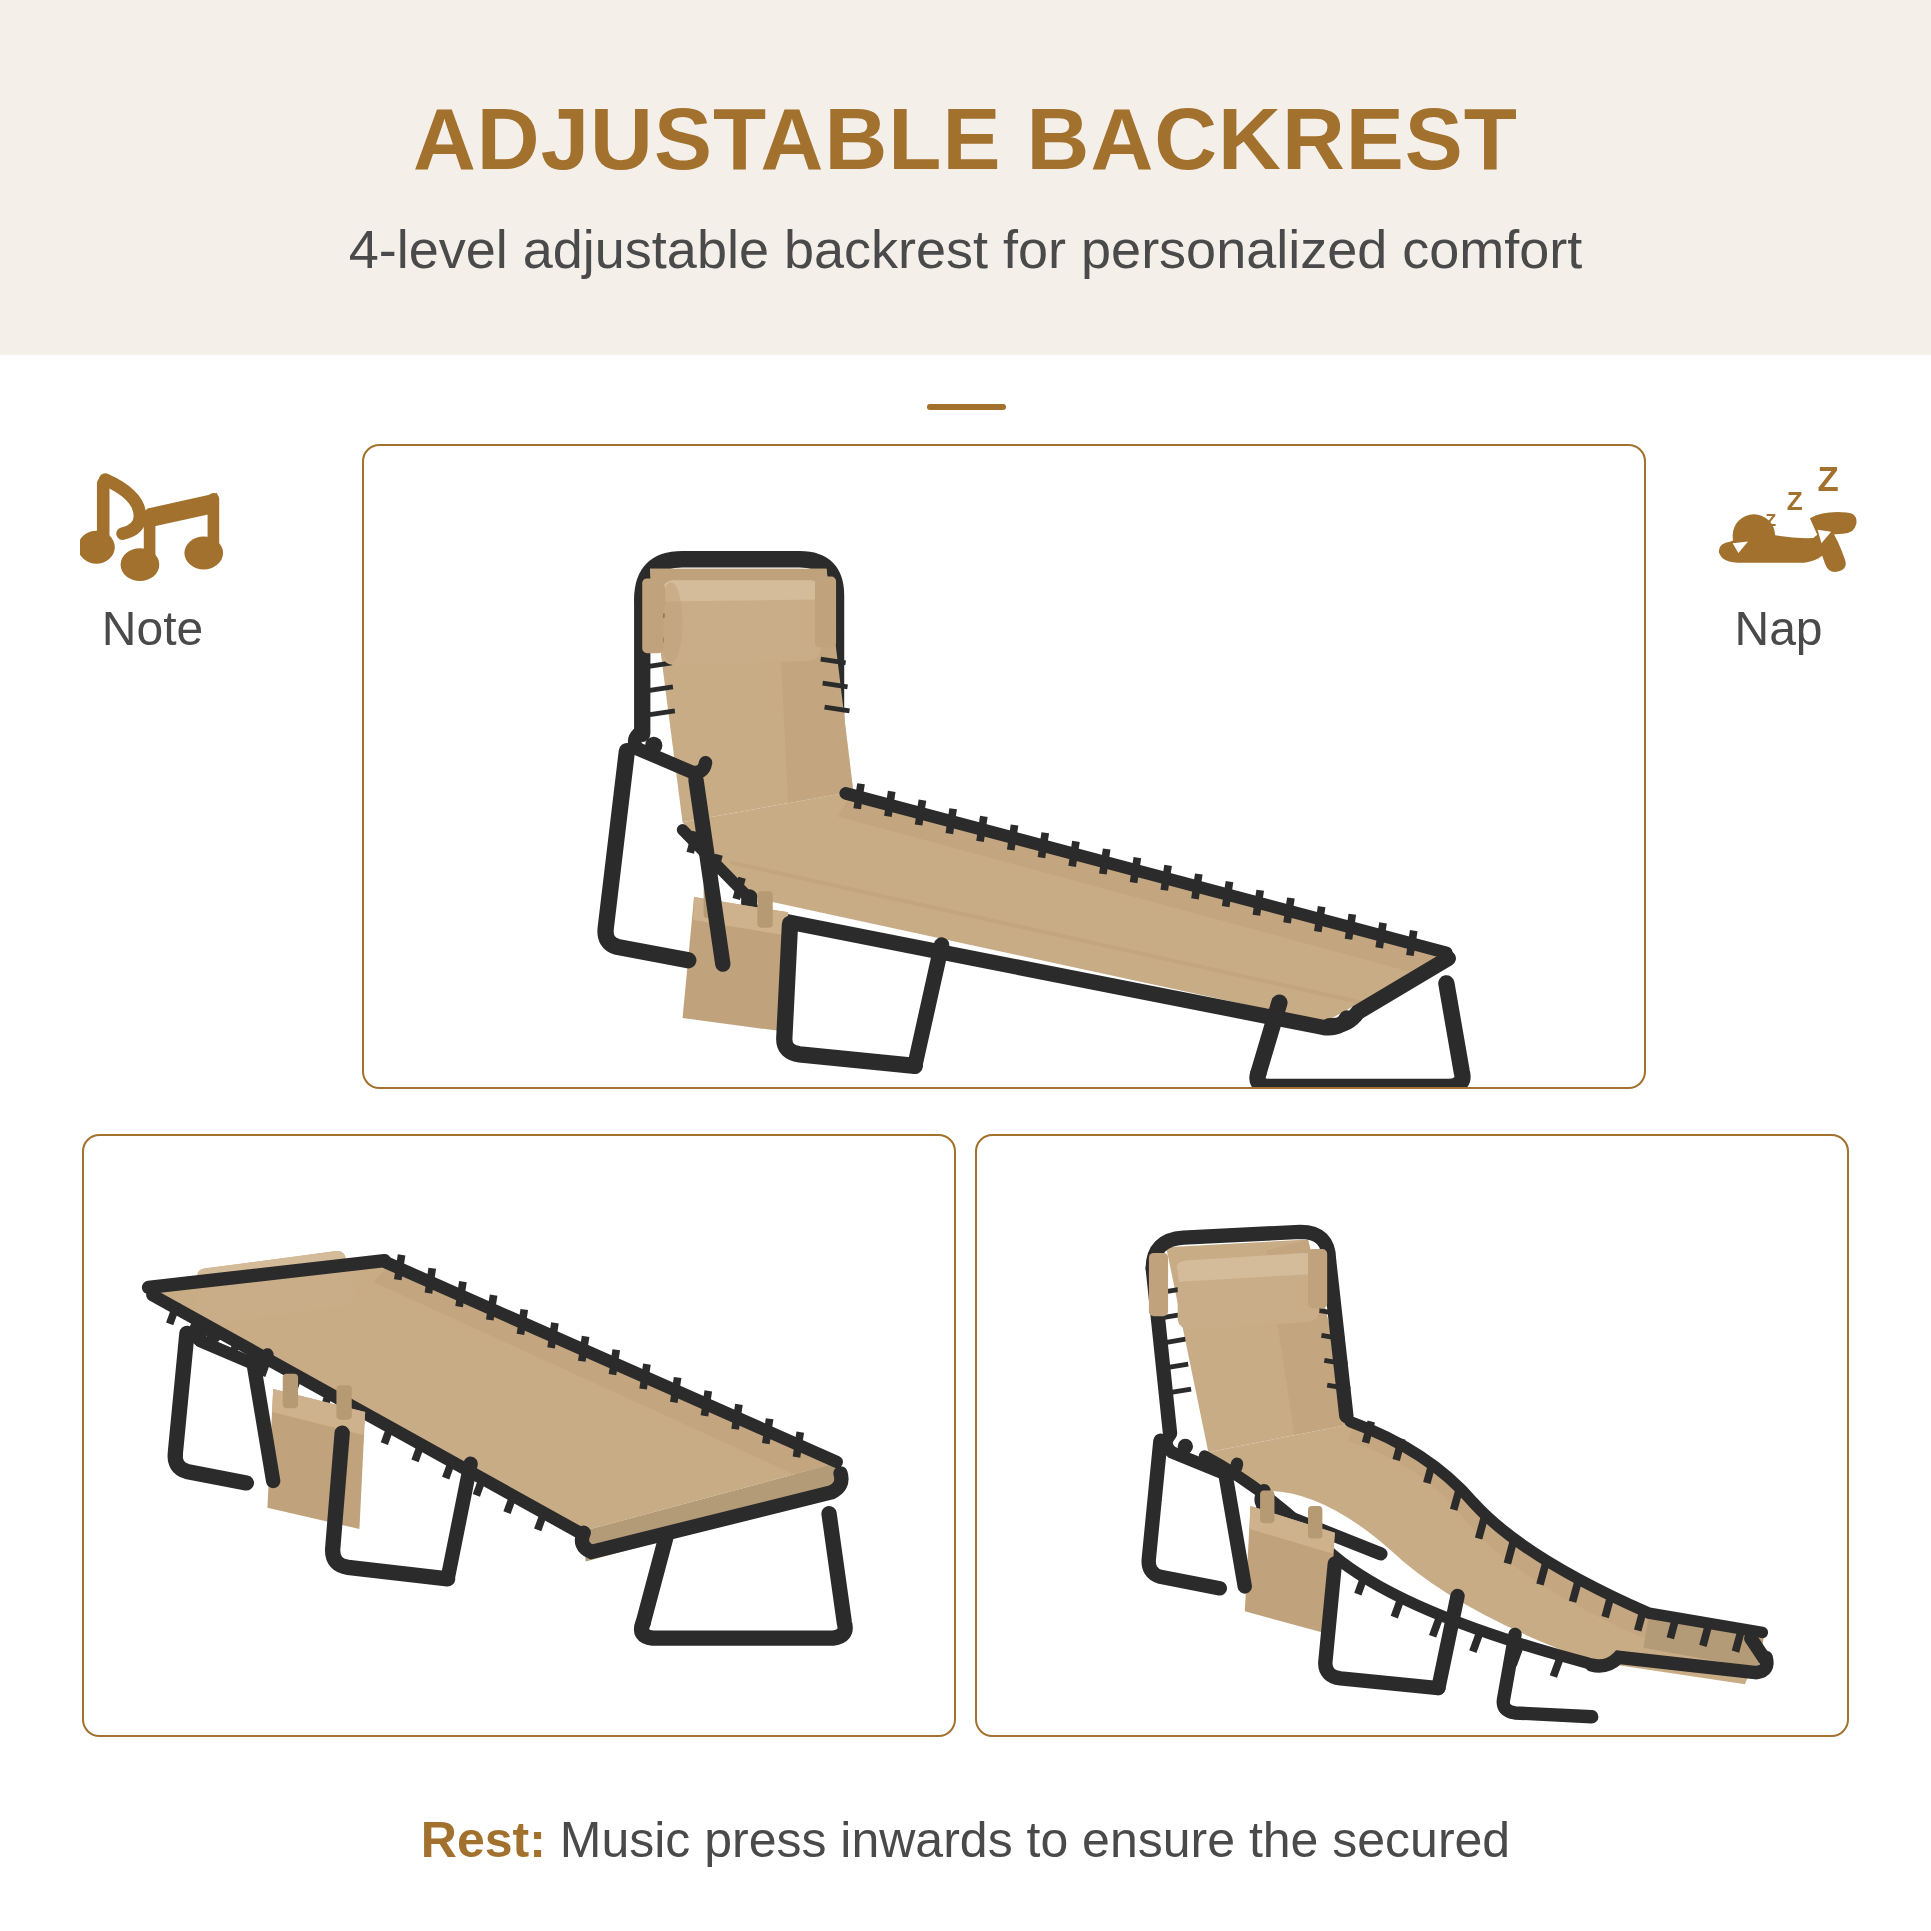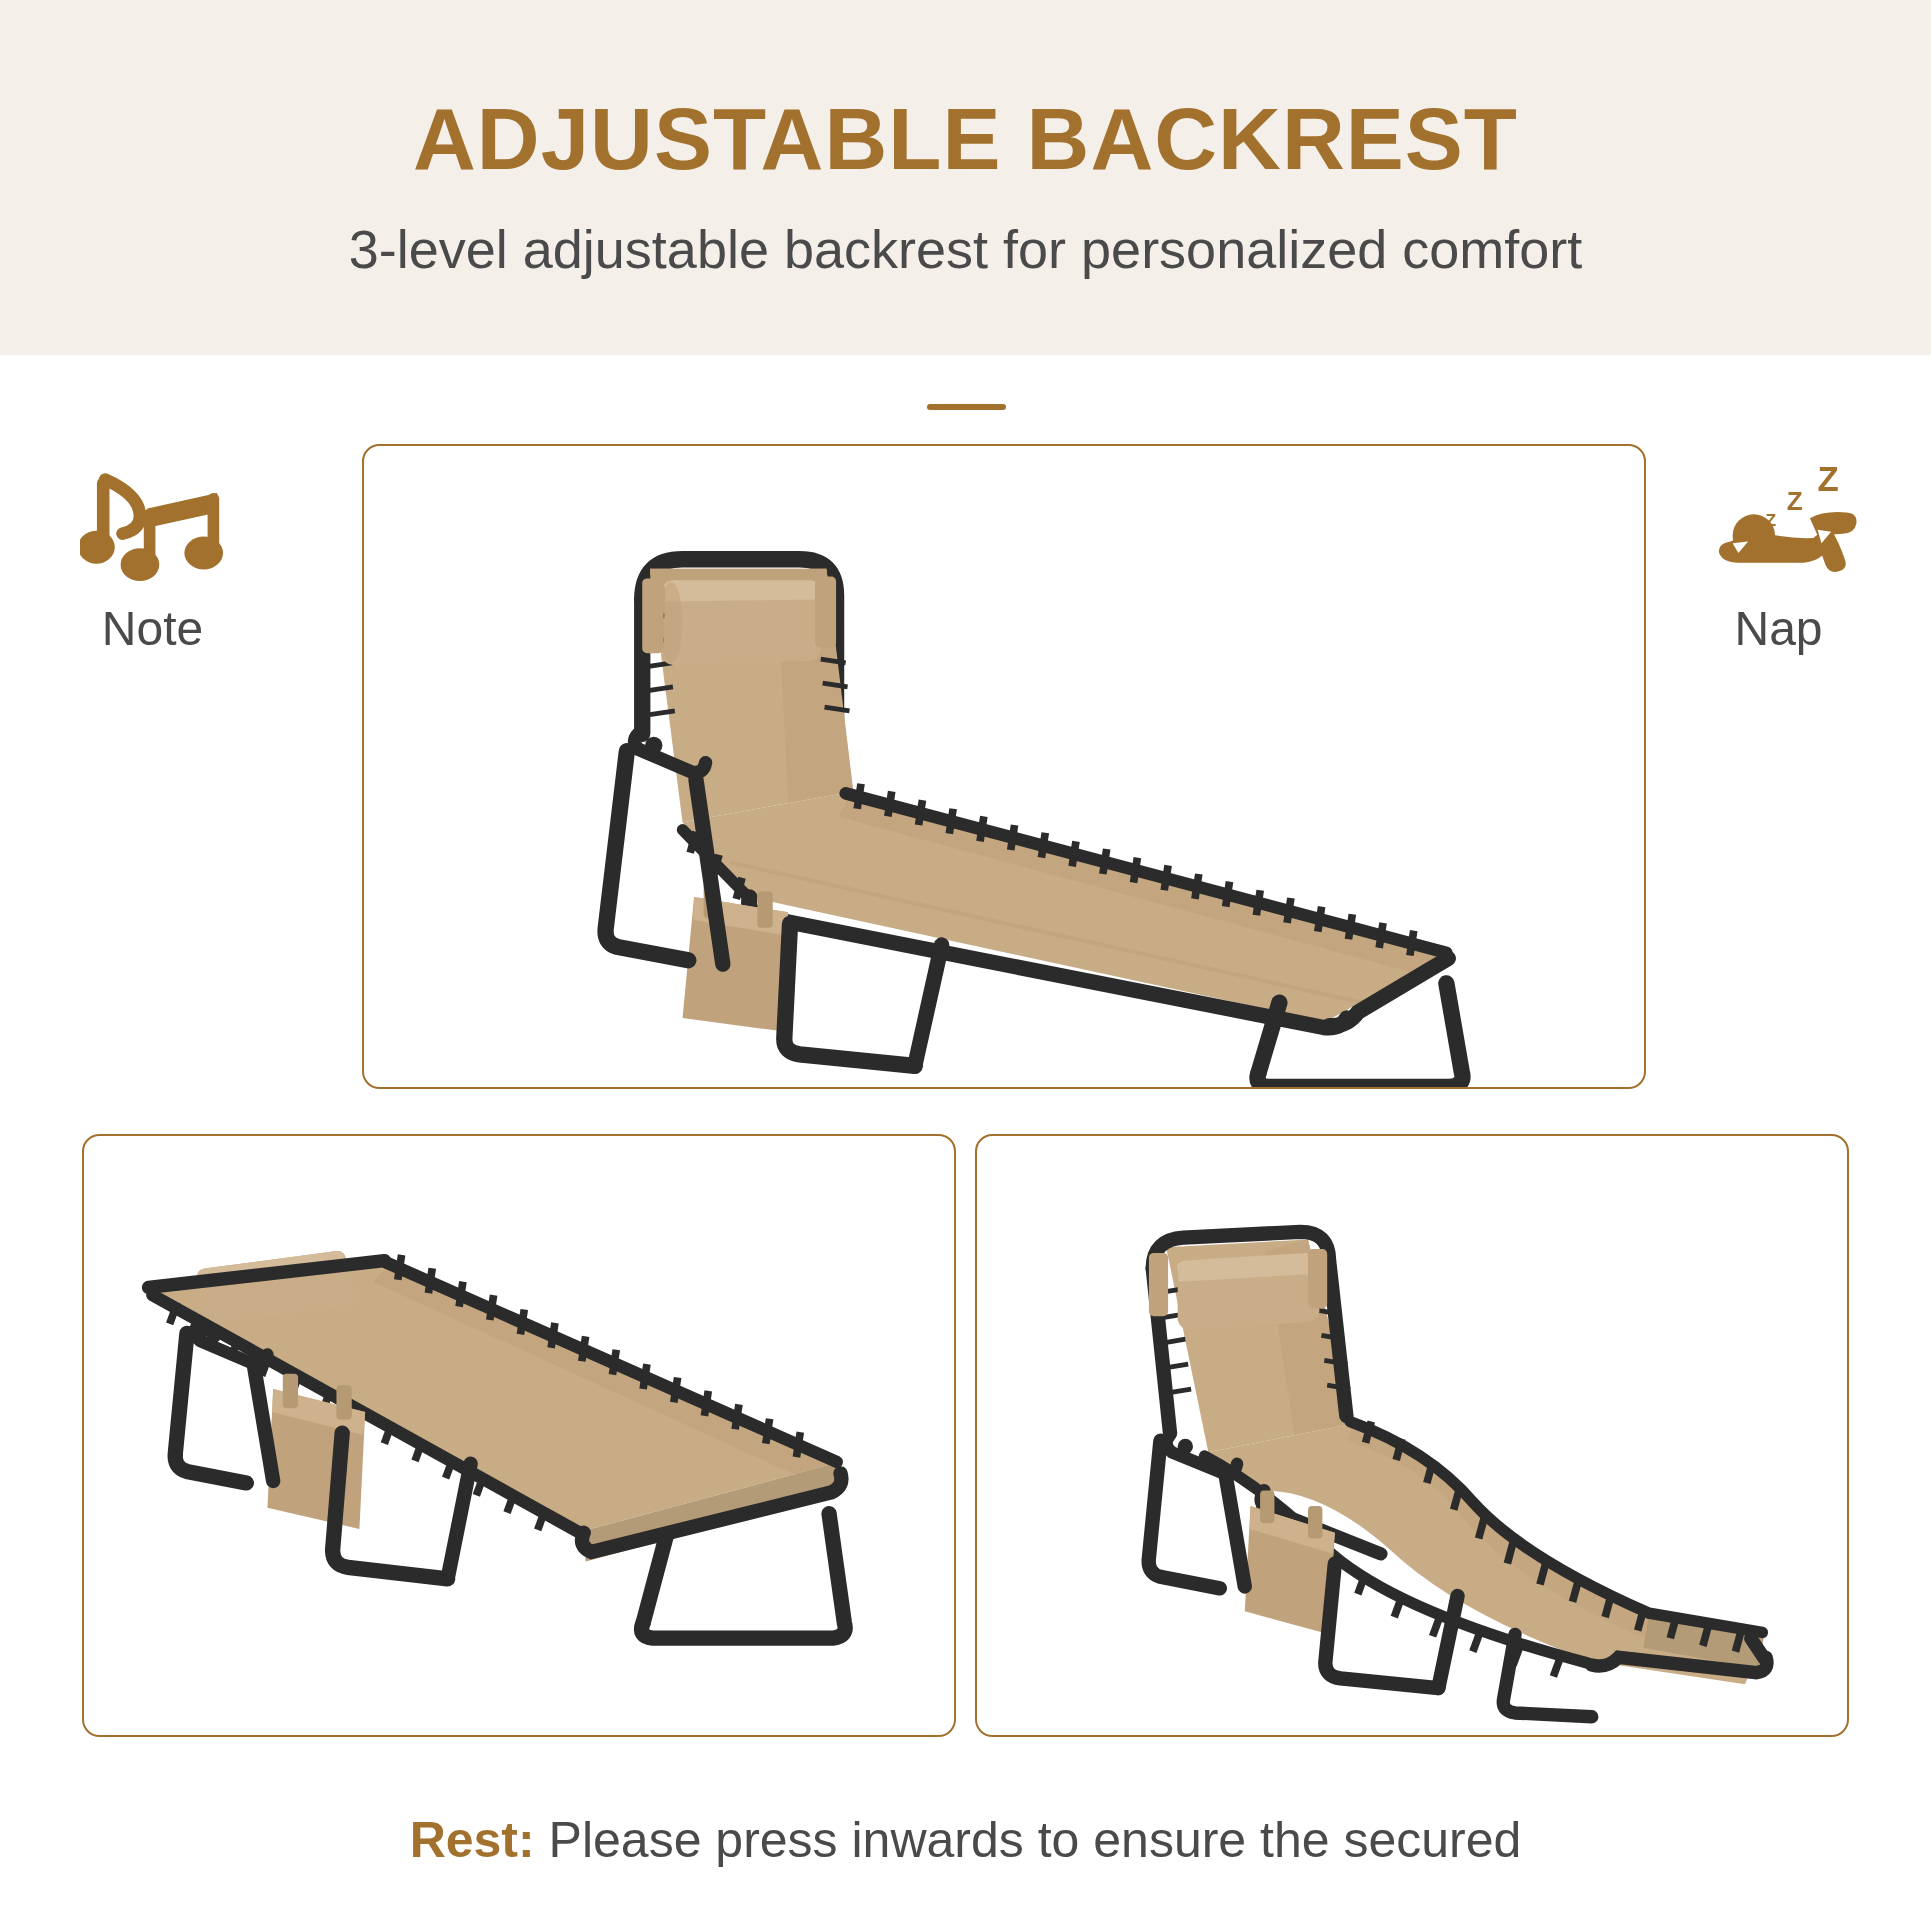--- a/index.html
+++ b/index.html
@@ -107,21 +107,21 @@
     font-weight: 700;
   }
 </style>
 </head>
 <body>
 
 <div id="page">
 
   <div id="header-band"></div>
   <div id="page-title">ADJUSTABLE BACKREST</div>
-  <div id="page-subtitle">3-level adjustable backrest for personalized comfort</div>
+  <div id="page-subtitle">4-level adjustable backrest for personalized comfort</div>
 
   <div id="divider"></div>
 
   <div class="icon-col" id="icon-col-left">
 
 
     <div class="feature">
       <div class="feature-icon">
         <svg width="145" height="116" viewBox="0 0 150 120">
 
@@ -423,17 +423,17 @@
 
       <path d="M560 520 L548 588 Q546 600 560 602 L640 606" stroke="#2B2B2B" stroke-width="14" fill="none" stroke-linecap="round"></path>
 
       <path d="M640 552 Q656 556 668 544 L812 560 Q826 558 822 544" stroke="#2B2B2B" stroke-width="14" fill="none" stroke-linecap="round"></path>
       <path d="M806 524 L822 548" stroke="#2B2B2B" stroke-width="14" fill="none" stroke-linecap="round"></path>
     </svg>
   </div>
 
   <div id="footer-note">
     <span id="footer-note-label">Rest:</span>
-    <span id="footer-note-text">Please press inwards to ensure the secured</span>
+    <span id="footer-note-text">Music press inwards to ensure the secured</span>
   </div>
 
 </div>
 
 
 </body></html>

